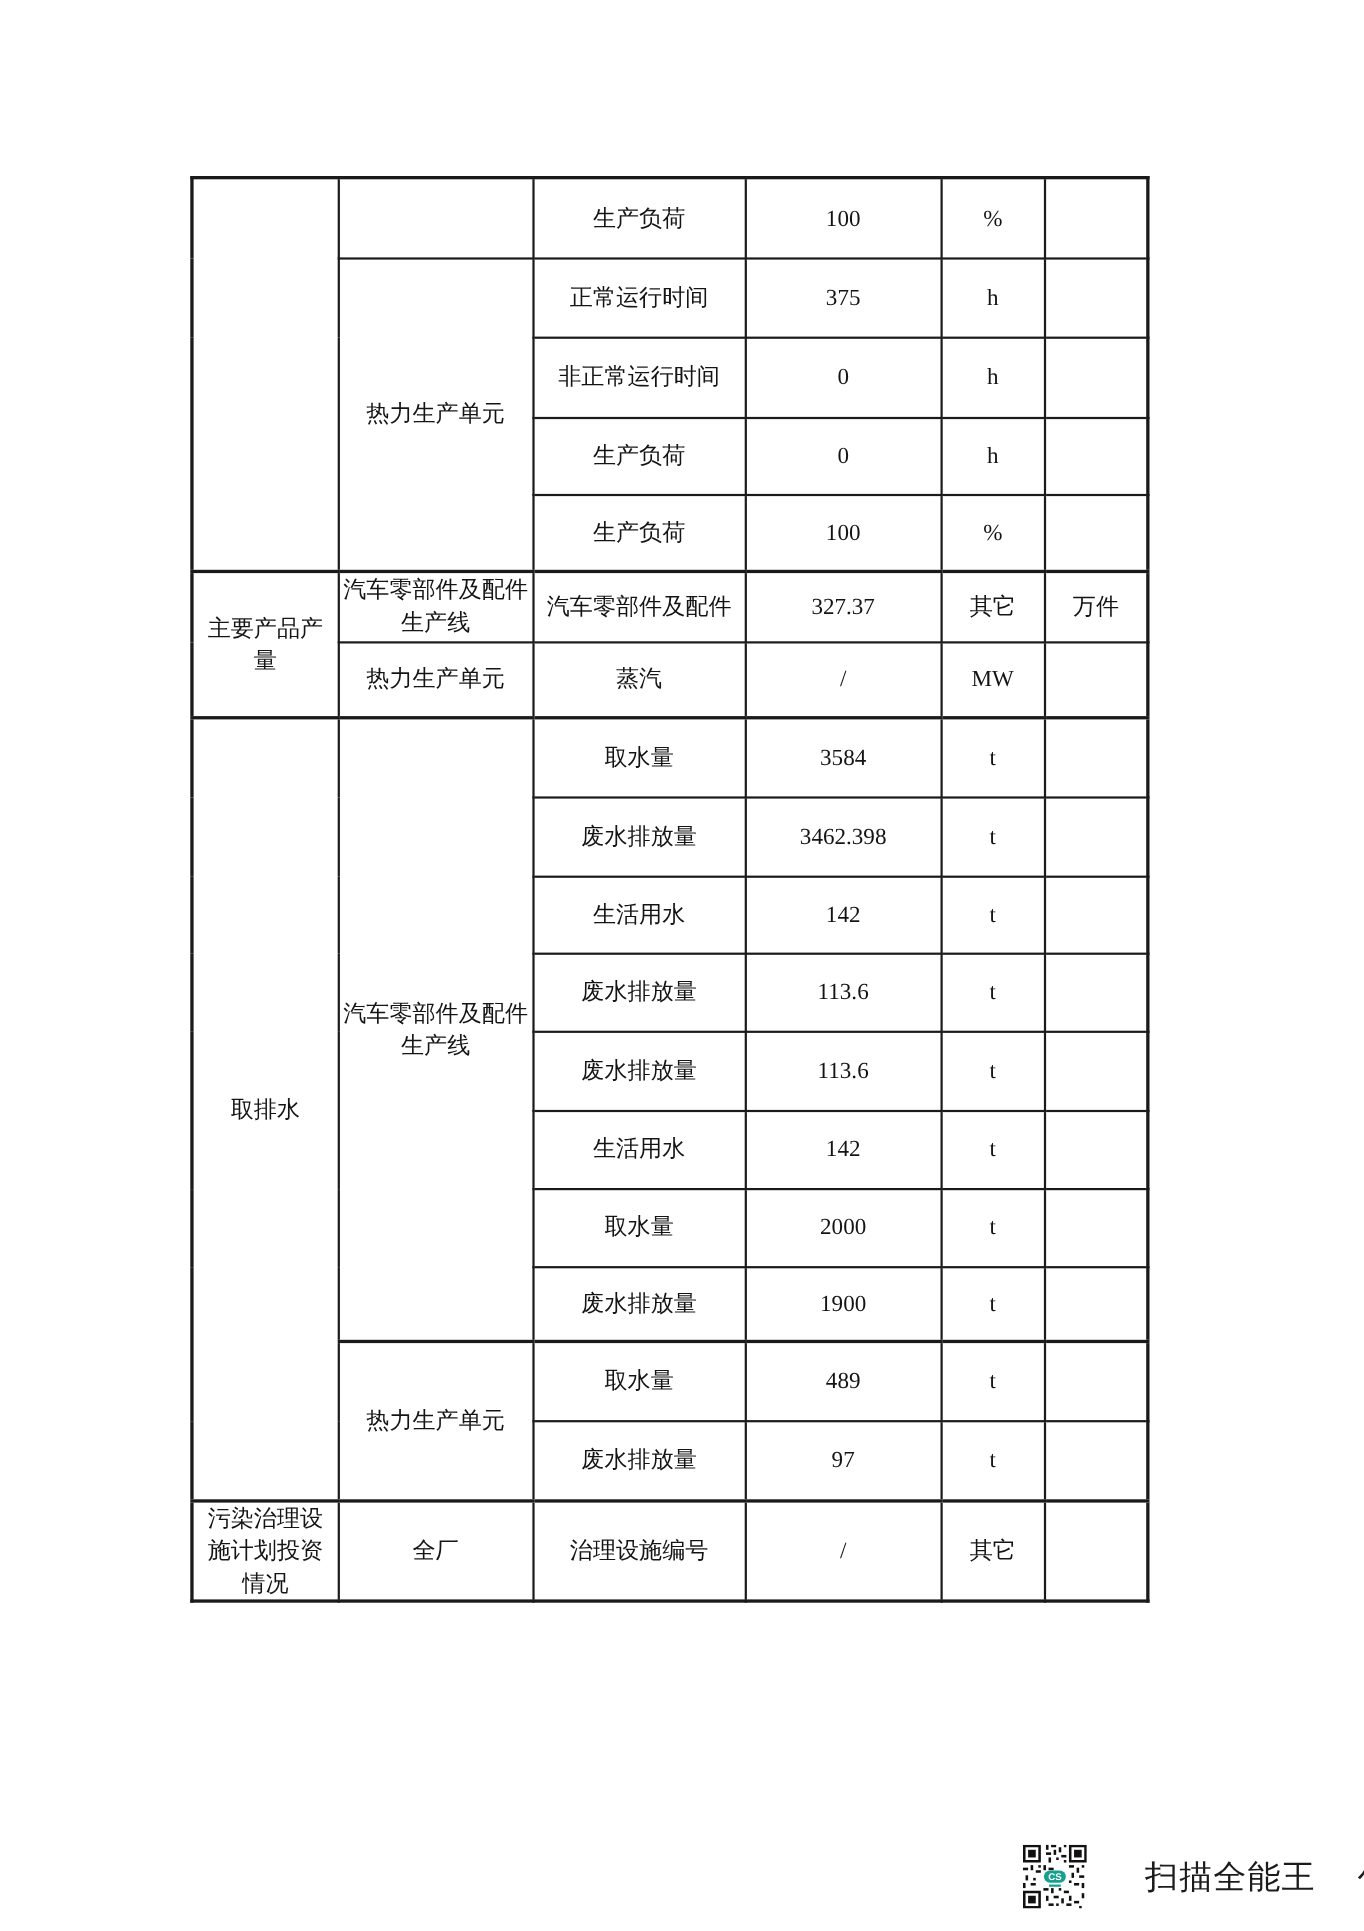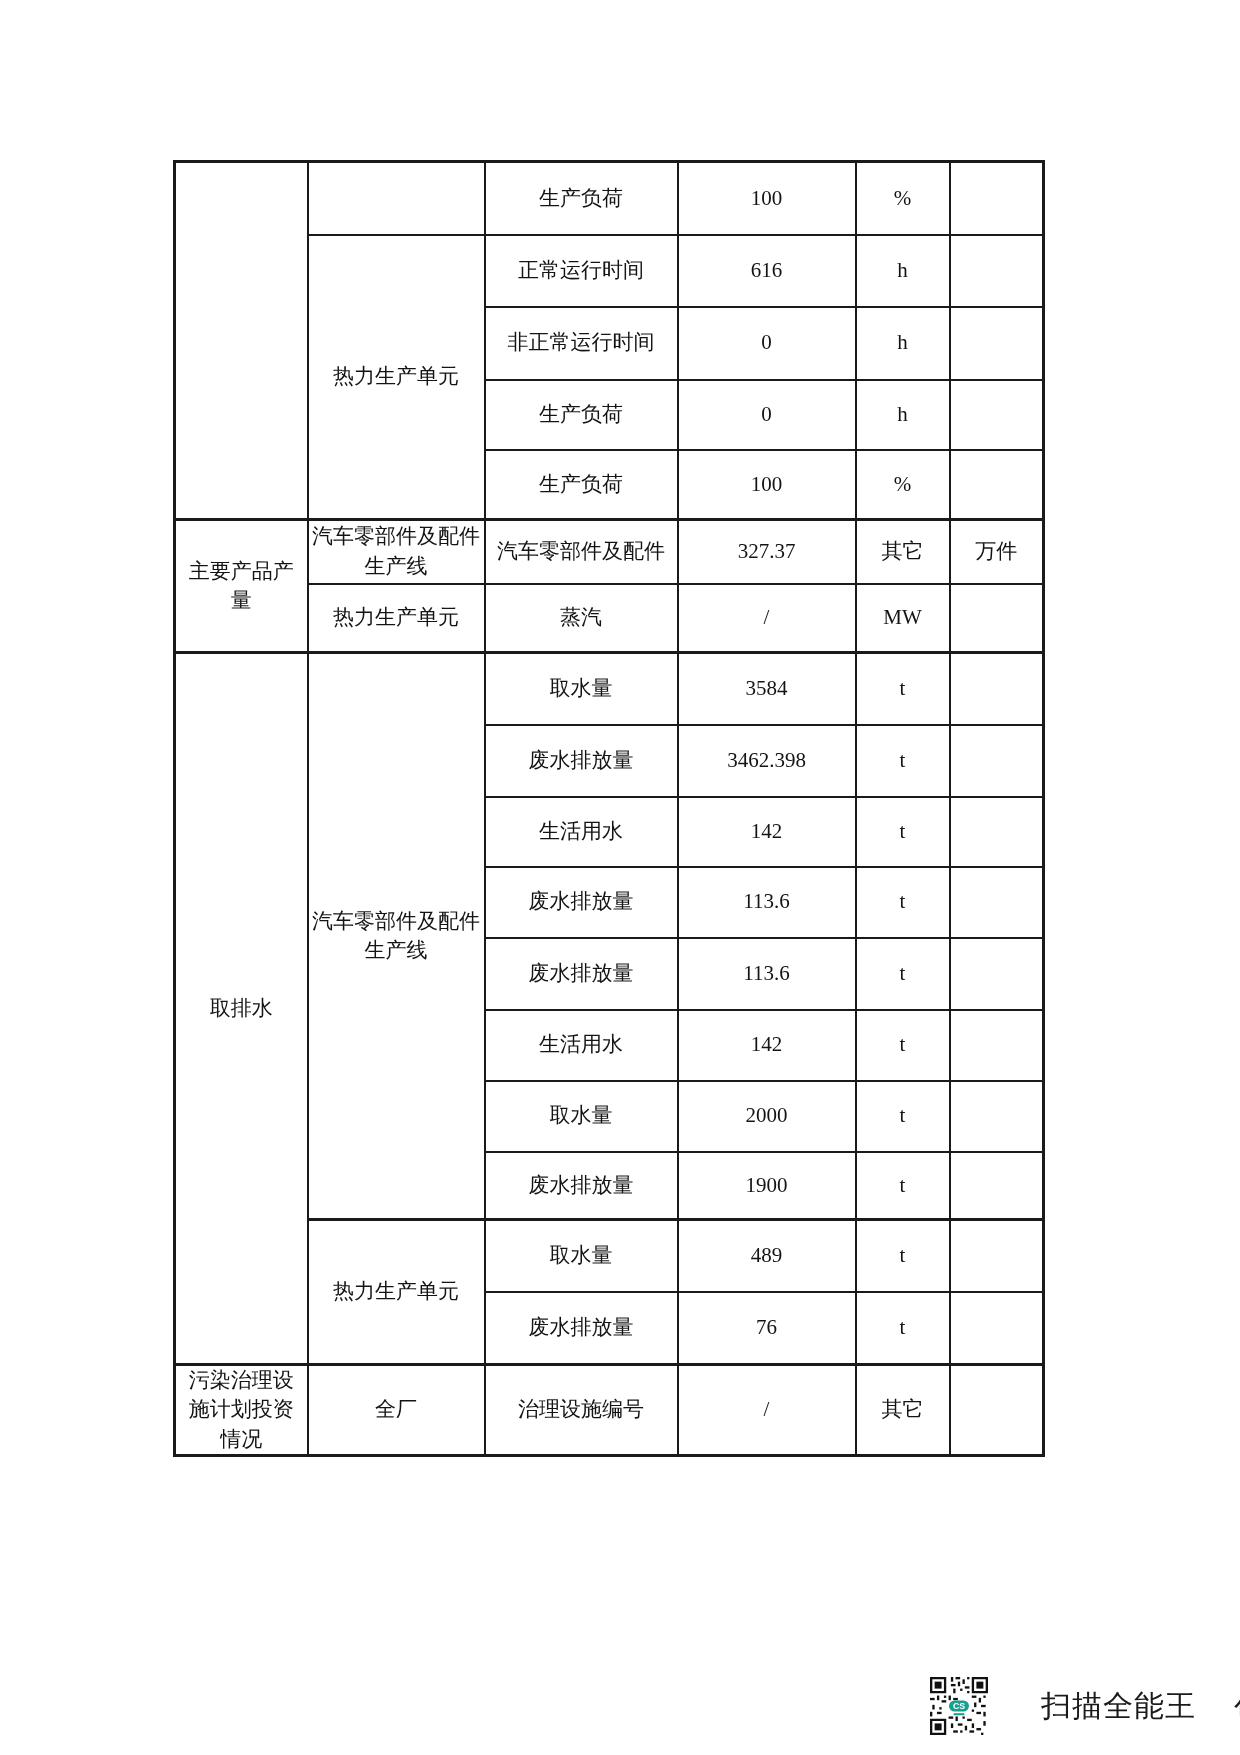--- a/index.html
+++ b/index.html
@@ -74,21 +74,21 @@
         <td rowspan="5"></td>
         <td></td>
         <td>生产负荷</td>
         <td>100</td>
         <td>%</td>
         <td></td>
       </tr>
       <tr style="height:72px">
         <td rowspan="4">热力生产单元</td>
         <td>正常运行时间</td>
-        <td>616</td>
+        <td>375</td>
         <td>h</td>
         <td></td>
       </tr>
       <tr style="height:73px">
         <td>非正常运行时间</td>
         <td>0</td>
         <td>h</td>
         <td></td>
       </tr>
       <tr style="height:70px">
@@ -173,21 +173,21 @@
       </tr>
       <tr class="sec" style="height:72px">
         <td rowspan="2">热力生产单元</td>
         <td>取水量</td>
         <td>489</td>
         <td>t</td>
         <td></td>
       </tr>
       <tr style="height:73px">
         <td>废水排放量</td>
-        <td>76</td>
+        <td>97</td>
         <td>t</td>
         <td></td>
       </tr>
       <tr class="sec" style="height:78px">
         <td>污染治理设
 施计划投资
 情况</td>
         <td>全厂</td>
         <td>治理设施编号</td>
         <td>/</td>

